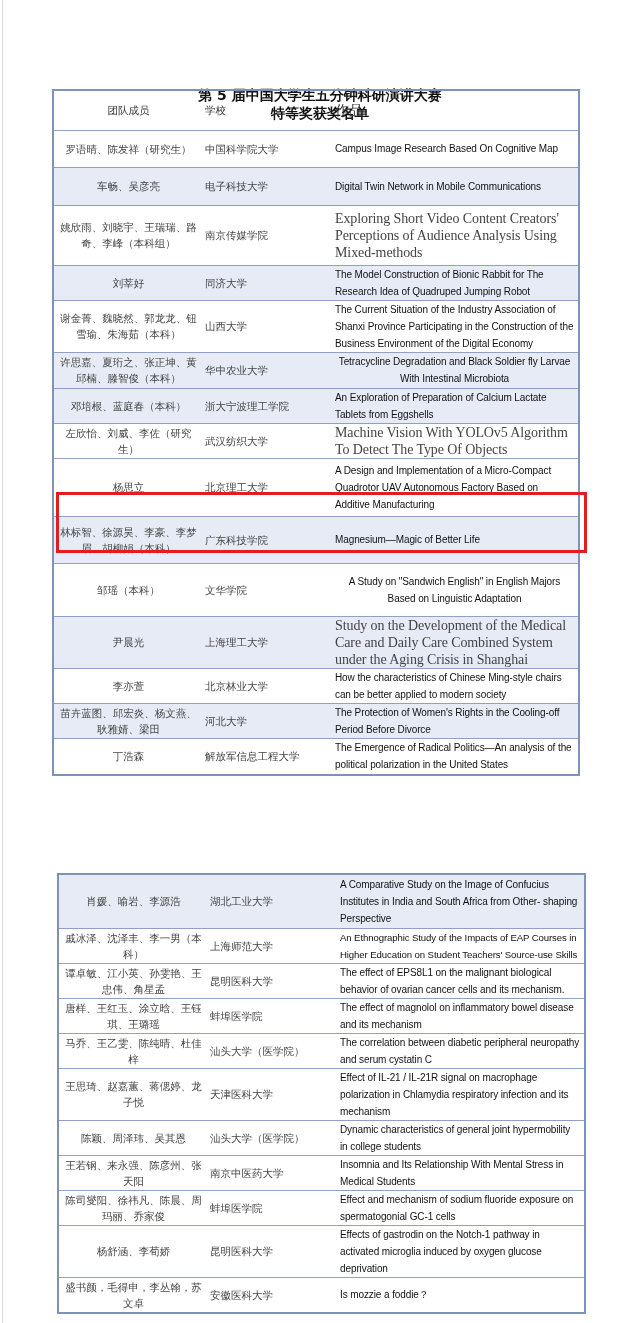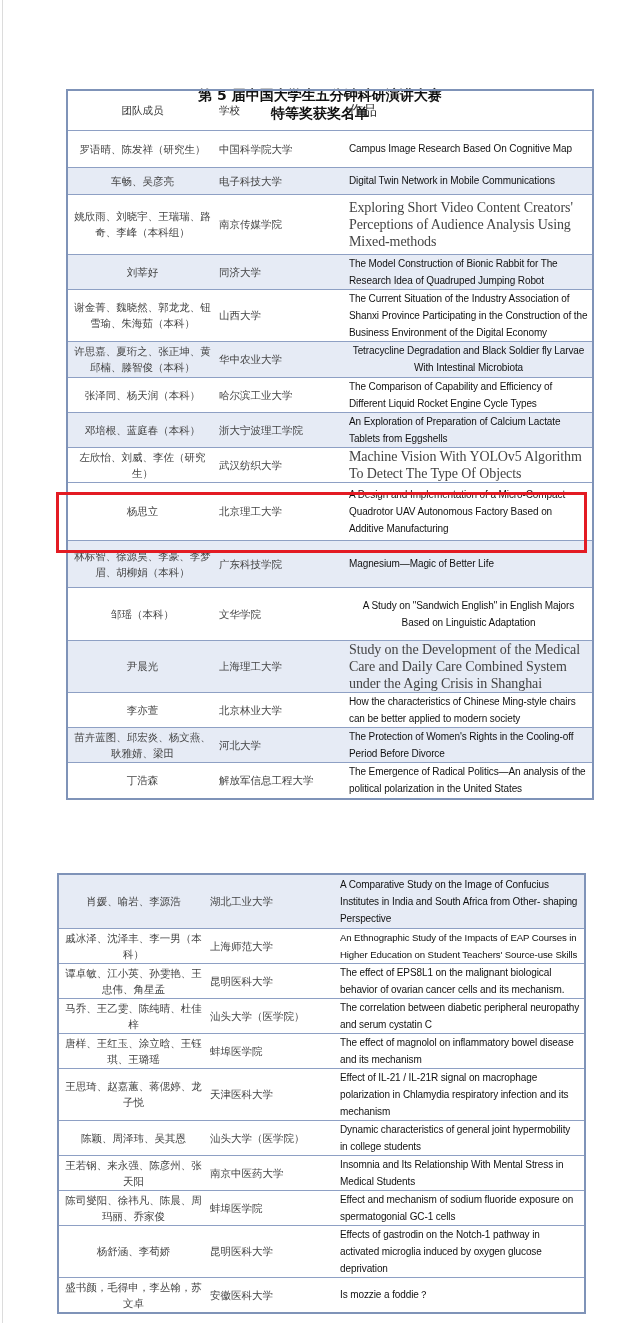--- a/index.html
+++ b/index.html
@@ -18,21 +18,21 @@
     font-family: "DejaVu Sans", "Liberation Sans", sans-serif;
     font-weight: bold; font-size: 14px; color: #111; line-height: 18px; margin-top: 34px;
   }
   .t1 { top: 52px; }
   .t2 { top: 70px; }
   table {
     position: absolute; border-collapse: collapse;
     border: 2px solid #7f93b8;
     table-layout: fixed;
   }
-  #table1 { left: 66px; top: 89px; width: 526px; }
+  #table1 { left: 52px; top: 89px; width: 526px; }
   #table2 { left: 57px; top: 873px; width: 527px; }
   td {
     border-top: 1.5px solid #8ea0c4;
     padding: 0 4px;
     vertical-align: middle;
     font-size: 10.5px;
     line-height: 16px;
     overflow: hidden;
   }
   tr.shaded td { background: #e6ebf5; }
@@ -66,21 +66,21 @@
       <tr class="header" style="height:40px">
     <td class="member" style="border-top:none">团队成员</td>
     <td class="school" style="border-top:none">学校</td>
     <td class="work serif" style="border-top:none;color:#333">作品</td>
   </tr>
   <tr style="height:37px">
     <td class="member">罗语晴、陈发祥（研究生）</td>
     <td class="school">中国科学院大学</td>
     <td class="work">Campus Image Research Based On Cognitive Map</td>
   </tr>
-  <tr class="shaded" style="height:27px">
+  <tr class="shaded" style="height:38px">
     <td class="member">车畅、吴彦亮</td>
     <td class="school">电子科技大学</td>
     <td class="work">Digital Twin Network in Mobile Communications</td>
   </tr>
   <tr style="height:60px">
     <td class="member">姚欣雨、刘晓宇、王瑞瑞、路奇、李峰（本科组）</td>
     <td class="school">南京传媒学院</td>
     <td class="work serif">Exploring Short Video Content Creators' Perceptions of Audience Analysis Using Mixed-methods</td>
   </tr>
   <tr class="shaded" style="height:35px">
@@ -90,25 +90,20 @@
   </tr>
   <tr style="height:52px">
     <td class="member">谢金菁、魏晓然、郭龙龙、钮雪瑜、朱海茹（本科）</td>
     <td class="school">山西大学</td>
     <td class="work">The Current Situation of the Industry Association of Shanxi Province Participating in the Construction of the Business Environment of the Digital Economy</td>
   </tr>
   <tr class="shaded" style="height:36px">
     <td class="member">许思嘉、夏珩之、张正坤、黄邱楠、滕智俊（本科）</td>
     <td class="school">华中农业大学</td>
     <td class="work center">Tetracycline Degradation and Black Soldier fly Larvae With Intestinal Microbiota</td>
-  </tr>
-  <tr style="height:34px">
-    <td class="member">张泽同、杨天润（本科）</td>
-    <td class="school">哈尔滨工业大学</td>
-    <td class="work">The Comparison of Capability and Efficiency of Different Liquid Rocket Engine Cycle Types</td>
   </tr>
   <tr class="shaded" style="height:35px">
     <td class="member">邓培根、蓝庭春（本科）</td>
     <td class="school">浙大宁波理工学院</td>
     <td class="work">An Exploration of Preparation of Calcium Lactate Tablets from Eggshells</td>
   </tr>
   <tr style="height:35px">
     <td class="member">左欣怡、刘威、李佐（研究生）</td>
     <td class="school">武汉纺织大学</td>
     <td class="work serif">Machine Vision With YOLOv5 Algorithm To Detect The Type Of Objects</td>
@@ -169,28 +164,28 @@
     <td class="member">戚冰泽、沈泽丰、李一男（本科）</td>
     <td class="school">上海师范大学</td>
     <td class="work" style="font-size:9.6px">An Ethnographic Study of the Impacts of EAP Courses in Higher Education on Student Teachers' Source-use Skills</td>
   </tr>
   <tr style="height:35px">
     <td class="member">谭卓敏、江小英、孙雯艳、王忠伟、角星孟</td>
     <td class="school">昆明医科大学</td>
     <td class="work">The effect of EPS8L1 on the malignant biological behavior of ovarian cancer cells and its mechanism.</td>
   </tr>
   <tr style="height:35px">
+    <td class="member">唐样、王红玉、涂立晗、王钰琪、王璐瑶</td>
+    <td class="school">蚌埠医学院</td>
+    <td class="work">The effect of magnolol on inflammatory bowel disease and its mechanism</td>
+  </tr>
+  <tr style="height:35px">
     <td class="member">马乔、王乙雯、陈纯晴、杜佳梓</td>
     <td class="school">汕头大学（医学院）</td>
     <td class="work">The correlation between diabetic peripheral neuropathy and serum cystatin C</td>
-  </tr>
-  <tr style="height:35px">
-    <td class="member">唐样、王红玉、涂立晗、王钰琪、王璐瑶</td>
-    <td class="school">蚌埠医学院</td>
-    <td class="work">The effect of magnolol on inflammatory bowel disease and its mechanism</td>
   </tr>
   <tr style="height:52px">
     <td class="member">王思琦、赵嘉蕙、蒋偲婷、龙子悦</td>
     <td class="school">天津医科大学</td>
     <td class="work">Effect of IL-21 / IL-21R signal on macrophage polarization in Chlamydia respiratory infection and its mechanism</td>
   </tr>
   <tr style="height:35px">
     <td class="member">陈颖、周泽玮、吴其恩</td>
     <td class="school">汕头大学（医学院）</td>
     <td class="work">Dynamic characteristics of general joint hypermobility in college students</td>

